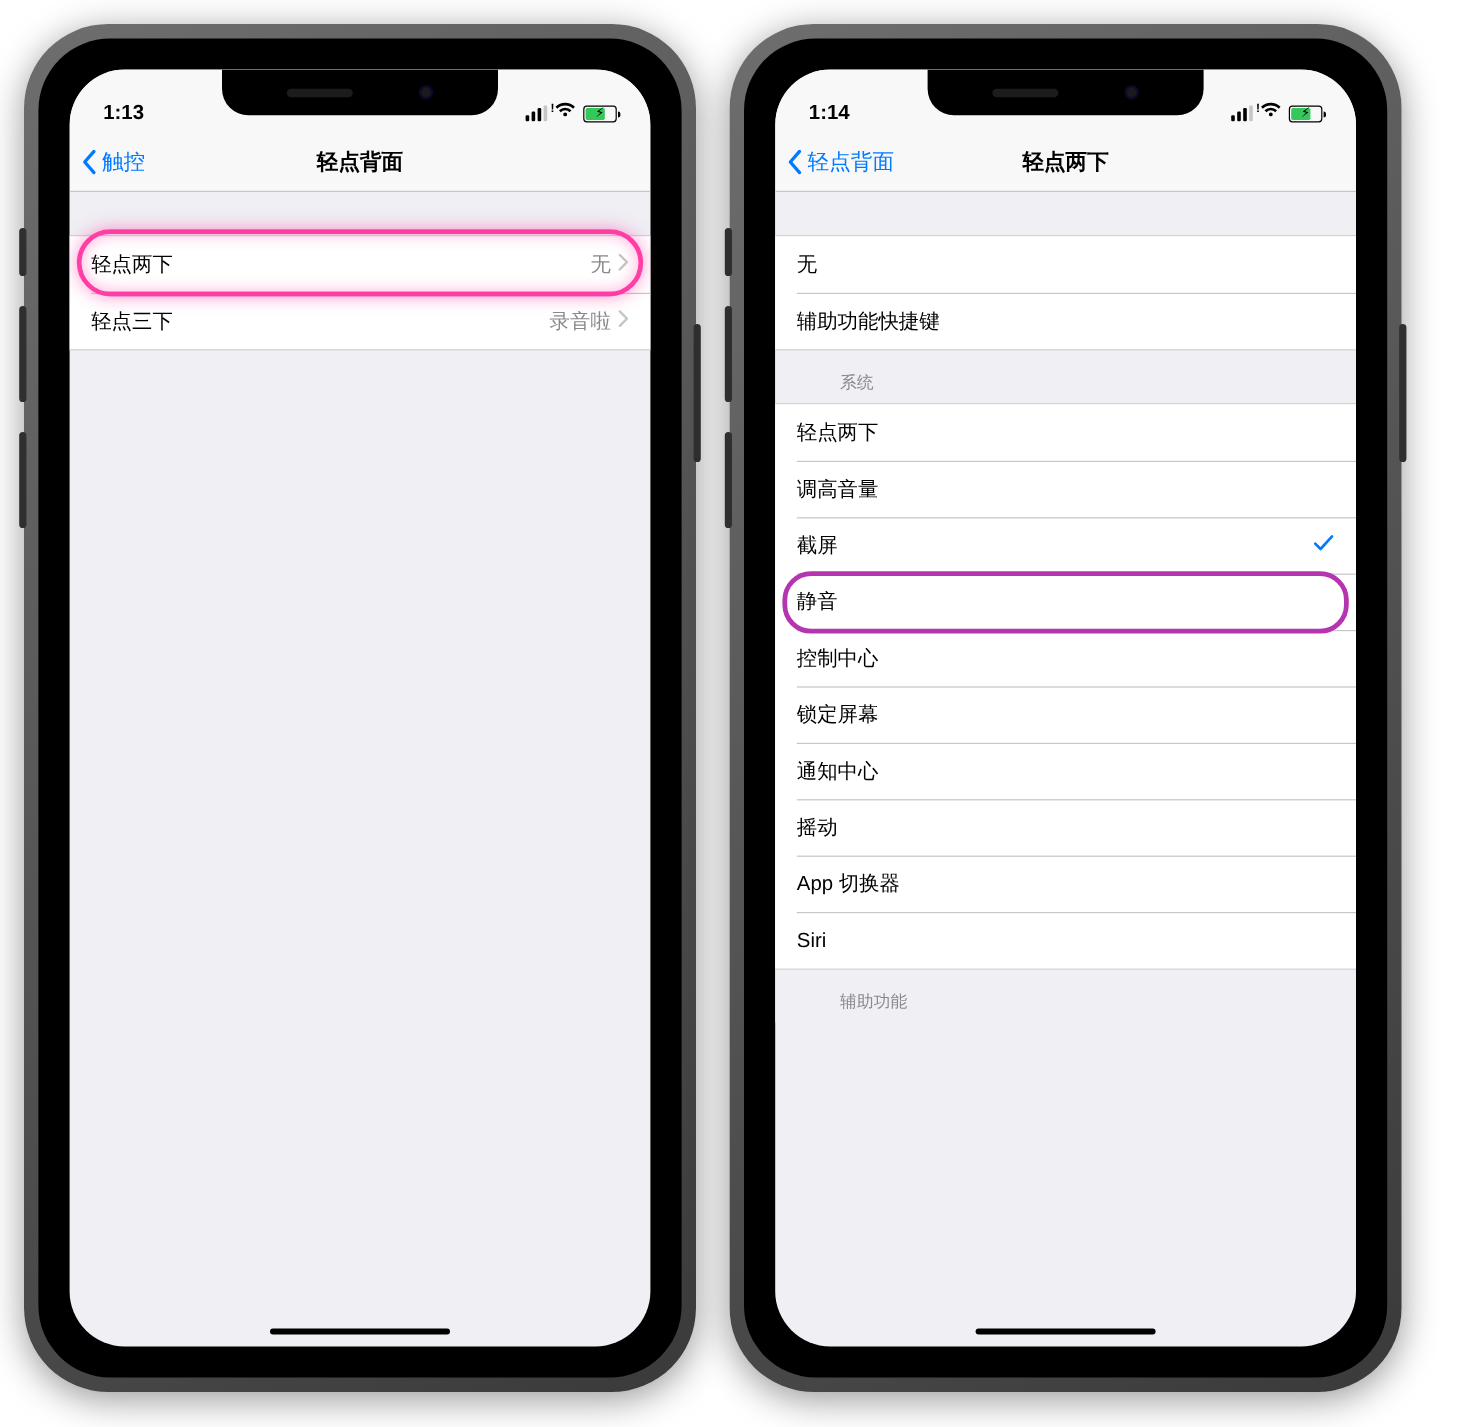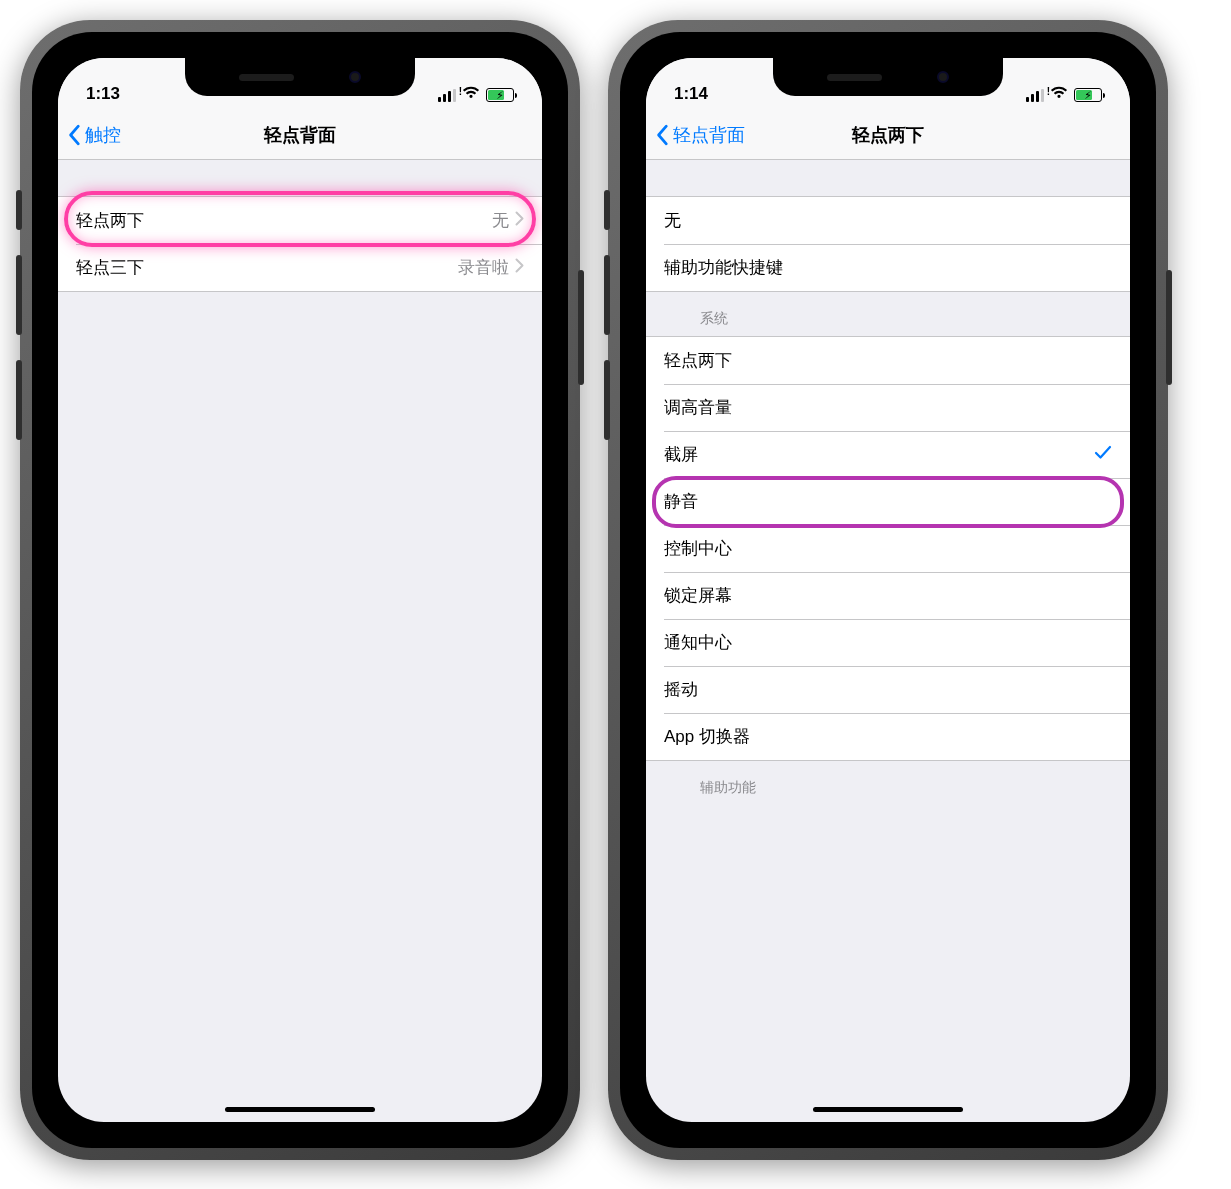--- a/index.html
+++ b/index.html
@@ -265,19 +265,22 @@
             </div>
           <div class="row">
               <span class="row-label">通知中心</span>
             </div>
           <div class="row">
               <span class="row-label">摇动</span>
             </div>
           <div class="row">
               <span class="row-label">App 切换器</span>
             </div>
+          <div class="row">
+              <span class="row-label">Siri</span>
+            </div>
         </div>
         <div class="group-header">辅助功能</div>
       </div>
       <div class="home-ind"></div>
     </div>
   </div>
 </div>
 
 </body></html>

